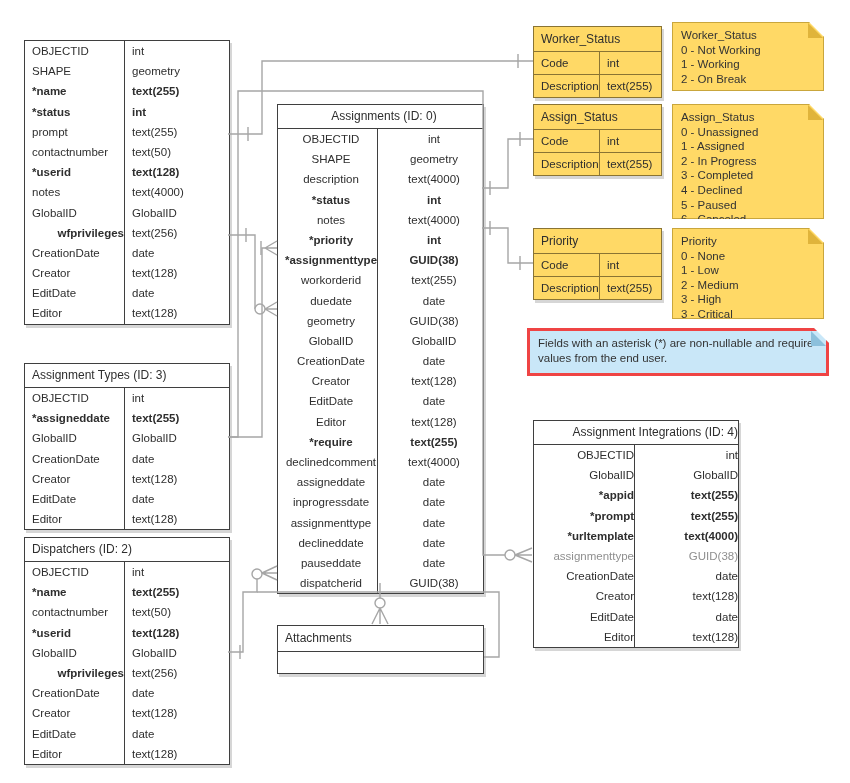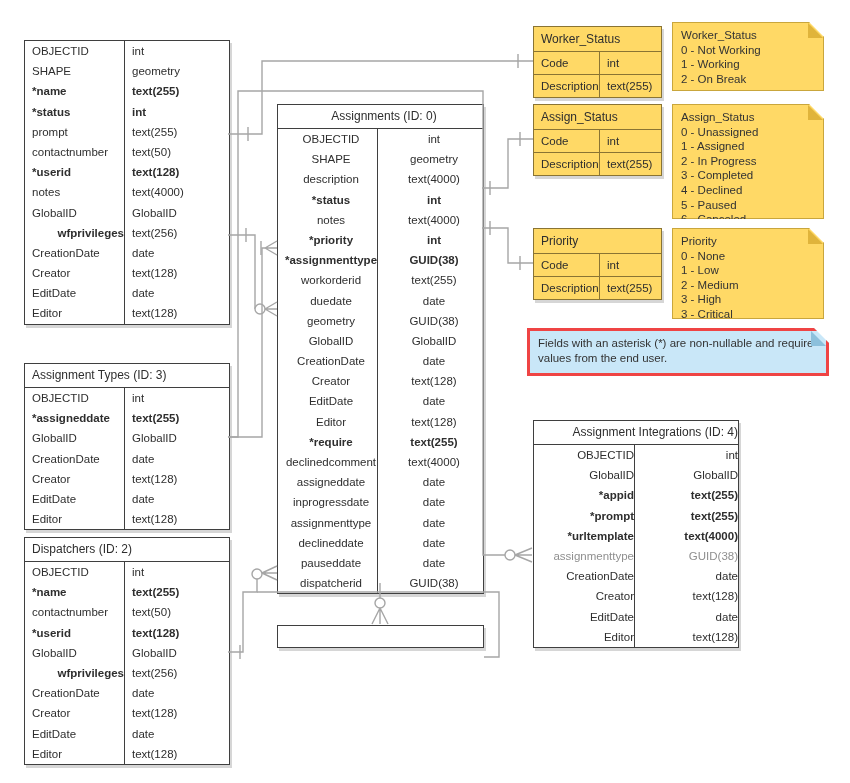--- a/index.html
+++ b/index.html
@@ -350,20 +350,21 @@
           <div class="ct">date</div>
         </div>
         <div class="trow">
           <div class="cn">dispatcherid</div>
           <div class="ct">GUID(38)</div>
         </div>
       </div>
   </div>
 
   <div class="tbl entity" id="t-attachments" style="left:277px;top:625px;width:205px;">
+    <div class="thead">Attachments</div>
     <div class="empty-row"></div>
   </div>
 
   <div class="tbl lookup" id="t-worker-status" style="left:533px;top:26px;width:127px;">
     <div class="thead">Worker_Status</div>
     <div class="tbody">
         <div class="trow">
           <div class="cn">Code</div>
           <div class="ct">int</div>
         </div>

